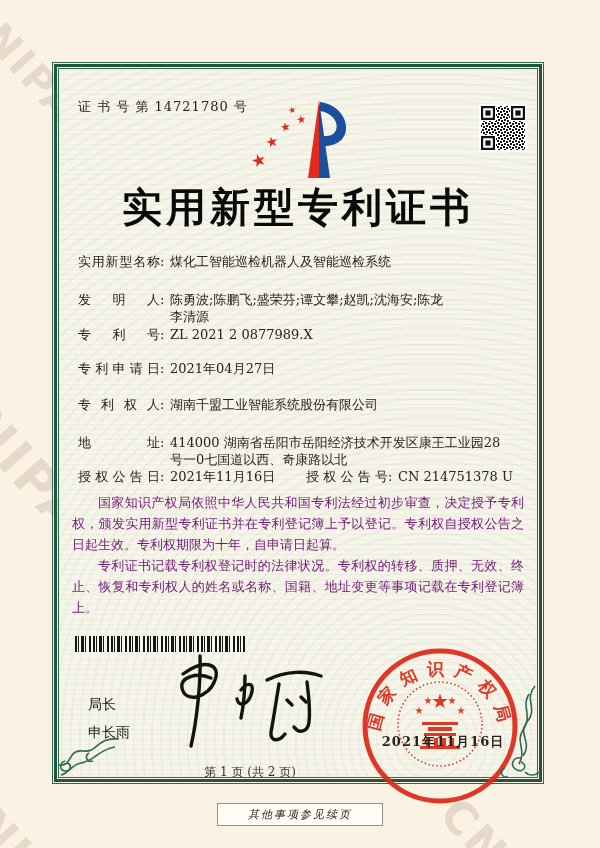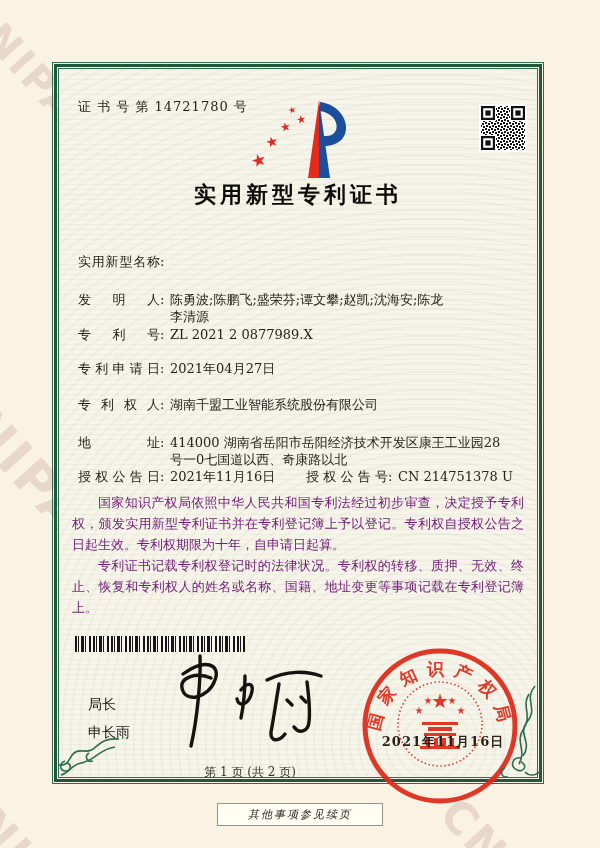--- a/index.html
+++ b/index.html
@@ -33,21 +33,21 @@
       repeating-linear-gradient(180deg, rgba(150,168,152,0.10) 0 1px, transparent 1px 5px),
       #f7f5ea;
     position:relative;
   }
   
   .cert-no{position:absolute;left:78px;top:98px;font-size:13px;letter-spacing:1px;z-index:2;}
   .logo{position:absolute;left:245px;top:98px;width:118px;height:82px;z-index:2;}
   .qr{position:absolute;left:479px;top:104px;width:48px;height:48px;z-index:2;background:#fff;}
   .title{
     position:absolute;left:52px;top:180px;width:492px;text-align:center;
-    font-size:22px;font-weight:bold;letter-spacing:4px;color:#0c0a08;z-index:2;
+    font-size:40px;font-weight:bold;letter-spacing:4px;color:#0c0a08;z-index:2;
   }
   
   .fields{position:absolute;left:78px;top:248px;width:440px;font-size:13px;z-index:2;}
   .frow{position:absolute;left:0;display:flex;width:440px;line-height:17px;}
   .flabel{width:82px;flex:none;text-align:justify;text-align-last:justify;}
   .fcolon{flex:none;width:10px;text-align:left;}
   .fval{flex:1;}
   .frow2{position:absolute;display:flex;width:300px;line-height:17px;}
   
   .legal{
@@ -139,20 +139,21 @@
       <rect x="6.4" y="36.4" width="5.2" height="5.2" fill="#111"></rect>
   </g>
 </svg>
 
 <div class="title">实用新型专利证书</div>
 
 <div class="fields">
   <div class="frow" style="top:5px;">
     <span class="flabel">实用新型名称</span>
       <span class="fcolon">:</span>
+    <span class="fval">煤化工智能巡检机器人及智能巡检系统</span>
   </div>
   <div class="frow" style="top:43px;">
     <span class="flabel">发明人</span>
       <span class="fcolon">:</span>
     <span class="fval"><span>陈勇波;陈鹏飞;盛荣芬;谭文攀;赵凯;沈海安;陈龙</span><br>
       <span>李清源</span></span>
   </div>
   <div class="frow" style="top:78px;">
     <span class="flabel">专利号</span>
       <span class="fcolon">:</span>

